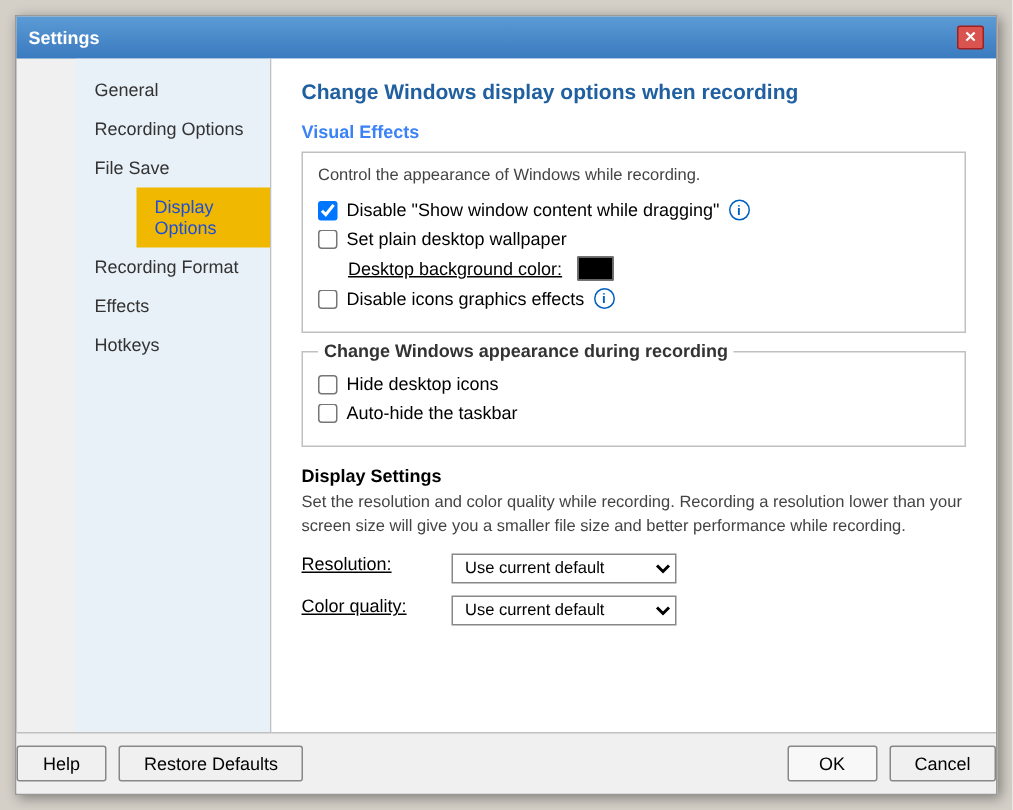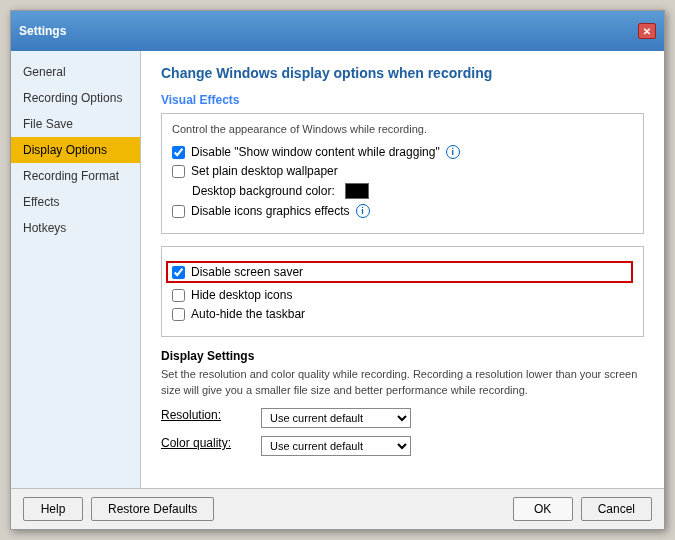--- a/index.html
+++ b/index.html
@@ -23,21 +23,21 @@
       display: flex;
       flex-direction: column;
     }
     .title-bar {
       background: linear-gradient(to bottom, #5b9bd5, #3a7abf);
       color: white;
       padding: 4px 8px;
       display: flex;
       align-items: center;
       justify-content: space-between;
-      height: 40px;
+      height: 28px;
       font-size: 12px;
       font-weight: bold;
     }
     .title-bar-buttons {
       display: flex;
       gap: 2px;
     }
     .title-bar-btn {
       width: 18px;
       height: 16px;
@@ -49,37 +49,39 @@
       justify-content: center;
       cursor: pointer;
       color: white;
       font-size: 10px;
       font-weight: bold;
     }
     .window-body {
       display: flex;
       flex: 1;
       overflow: hidden;
+      padding-left: 40px;
     }
     .sidebar {
       width: 130px;
       background: #e8f0f8;
       border-right: 1px solid #c0c0c0;
       padding: 8px 0;
     }
     .sidebar-item {
       padding: 6px 12px;
       cursor: pointer;
       font-size: 12px;
       color: #333;
     }
     .sidebar-item.active {
       background: #f0b800;
-      color: #000000;
+      color: #1d4ed8;
       font-weight: normal;
+      margin-left: 40px;
     }
     .main-content {
       flex: 1;
       padding: 14px 20px;
       overflow-y: auto;
       background: #ffffff;
     }
     .main-title {
       color: #2060a0;
       font-size: 14px;
@@ -147,20 +149,21 @@
       border-radius: 50%;
       border: 1px solid #0060c0;
       color: #0060c0;
       font-size: 9px;
       font-weight: bold;
       cursor: pointer;
       flex-shrink: 0;
     }
     .indent {
       margin-left: 20px;
+      text-decoration: underline;
     }
     .form-row {
       display: flex;
       align-items: flex-start;
       margin-bottom: 8px;
       font-size: 12px;
     }
     .form-label {
       width: 100px;
       text-decoration: underline;
@@ -171,21 +174,21 @@
       border: 1px solid #888;
       background: white;
       appearance: auto;
       cursor: pointer;
       width: 150px;
     }
     .window-footer {
       display: flex;
       align-items: flex-end;
       justify-content: space-between;
-      padding: 8px 12px;
+      padding: 8px 0;
       background: #f0f0f0;
       border-top: 1px solid #c0c0c0;
     }
     .footer-left {
       display: flex;
       gap: 8px;
     }
     .footer-right {
       display: flex;
       gap: 8px;
@@ -269,25 +272,22 @@
           <div class="checkbox-row">
             <input type="checkbox" class="checkbox-input" style="">
             <span>Disable icons graphics effects</span>
             <span class="info-icon">i</span>
           </div>
         </div>
       </div>
 
       <div style="margin-bottom:12px;">
         <div style="border:1px solid #c0c0c0; padding:14px 10px 10px 10px; position:relative;">
-
-          <div class="checkbox-row highlighted">
-            <input type="checkbox" checked="" class="checkbox-input" style="">
-            <span>Disable screen saver</span>
-          </div>
+          <div class="section-group-label">Change Windows appearance during recording</div>
+
 
           <div class="checkbox-row">
             <input type="checkbox" class="checkbox-input" style="">
             <span>Hide desktop icons</span>
           </div>
 
           <div class="checkbox-row">
             <input type="checkbox" class="checkbox-input" style="">
             <span>Auto-hide the taskbar</span>
           </div>

